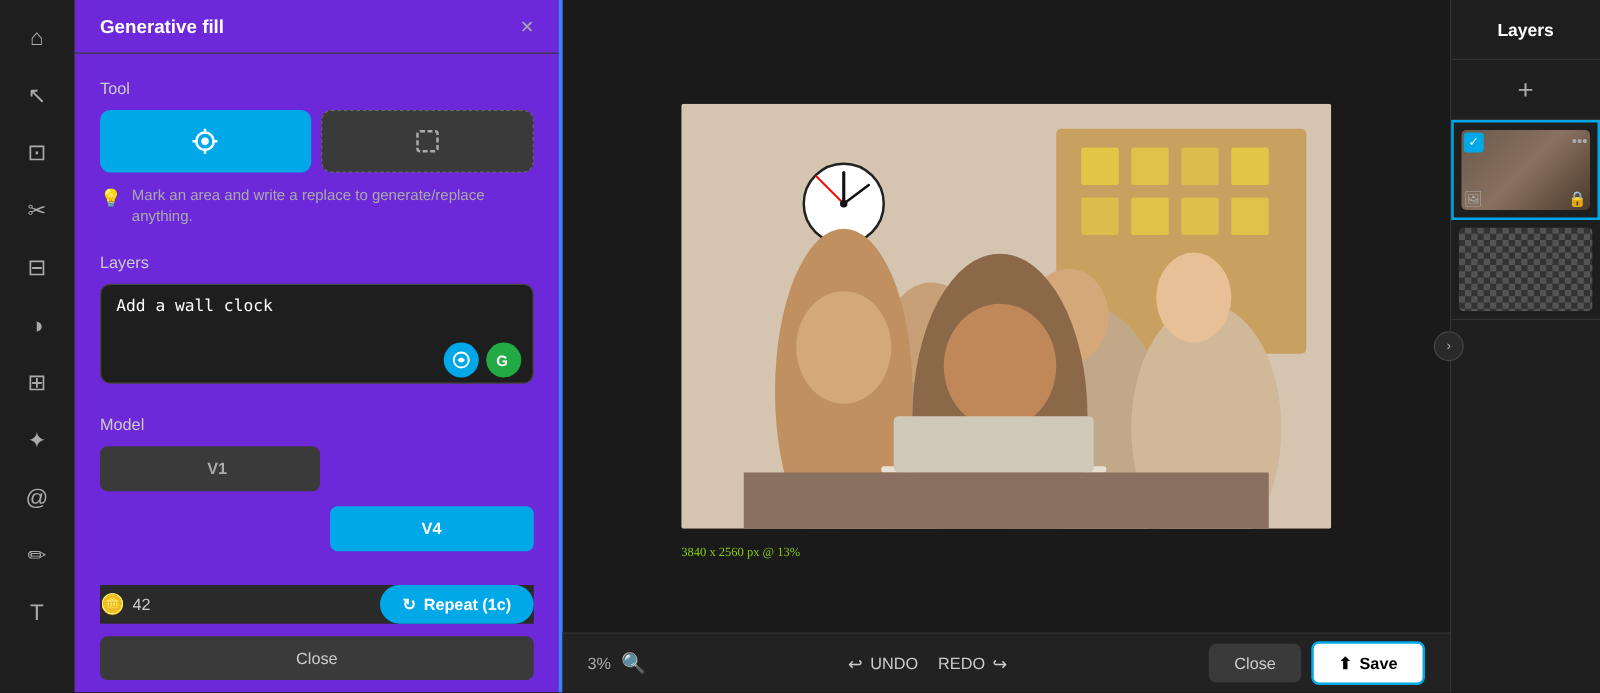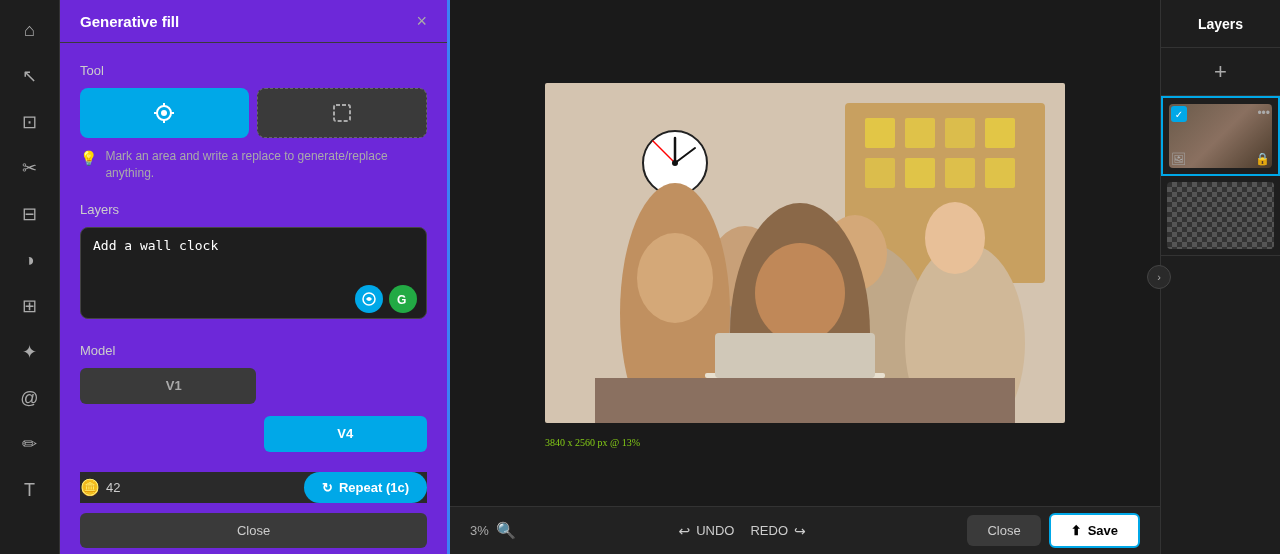--- a/index.html
+++ b/index.html
@@ -431,21 +431,21 @@
       </div>
       <div class="tool-hint">
         <span class="hint-icon">💡</span>
         <span>Mark an area and write a replace to generate/replace anything.</span>
       </div>
     </div>
 
     <div>
       <div class="section-label">Layers</div>
       <div class="prompt-wrapper">
-        <textarea class="prompt-textarea" style="background: rgb(30, 30, 30); border: 1px solid rgb(68, 68, 68); border-radius: 8px; color: rgb(255, 255, 255); font-size: 13px; padding: 10px 12px; resize: none; width: 100%; height: 92px;">Add a wall clock</textarea>
+        <textarea class="prompt-textarea" style="background: rgb(30, 30, 30); border: 1px solid rgb(68, 68, 68); border-radius: 8px; color: rgb(255, 255, 255); font-size: 13px; padding: 10px 12px; resize: none; width: 100%; height: 80px;">Add a wall clock</textarea>
         <div class="prompt-icons">
           <div class="prompt-icon-badge" style="background:#00a8e8;">
             <svg width="16" height="16" viewBox="0 0 16 16" fill="white">
               <circle cx="8" cy="8" r="6" stroke="white" stroke-width="1.5" fill="none"></circle>
               <path d="M5 8 Q8 4 11 8 Q8 12 5 8Z" fill="white"></path>
             </svg>
           </div>
           <div class="prompt-icon-badge" style="background:#22aa44;">
             <svg width="16" height="16" viewBox="0 0 16 16" fill="white">
               <text x="2" y="13" font-size="12" fill="white" font-weight="bold">G</text>

